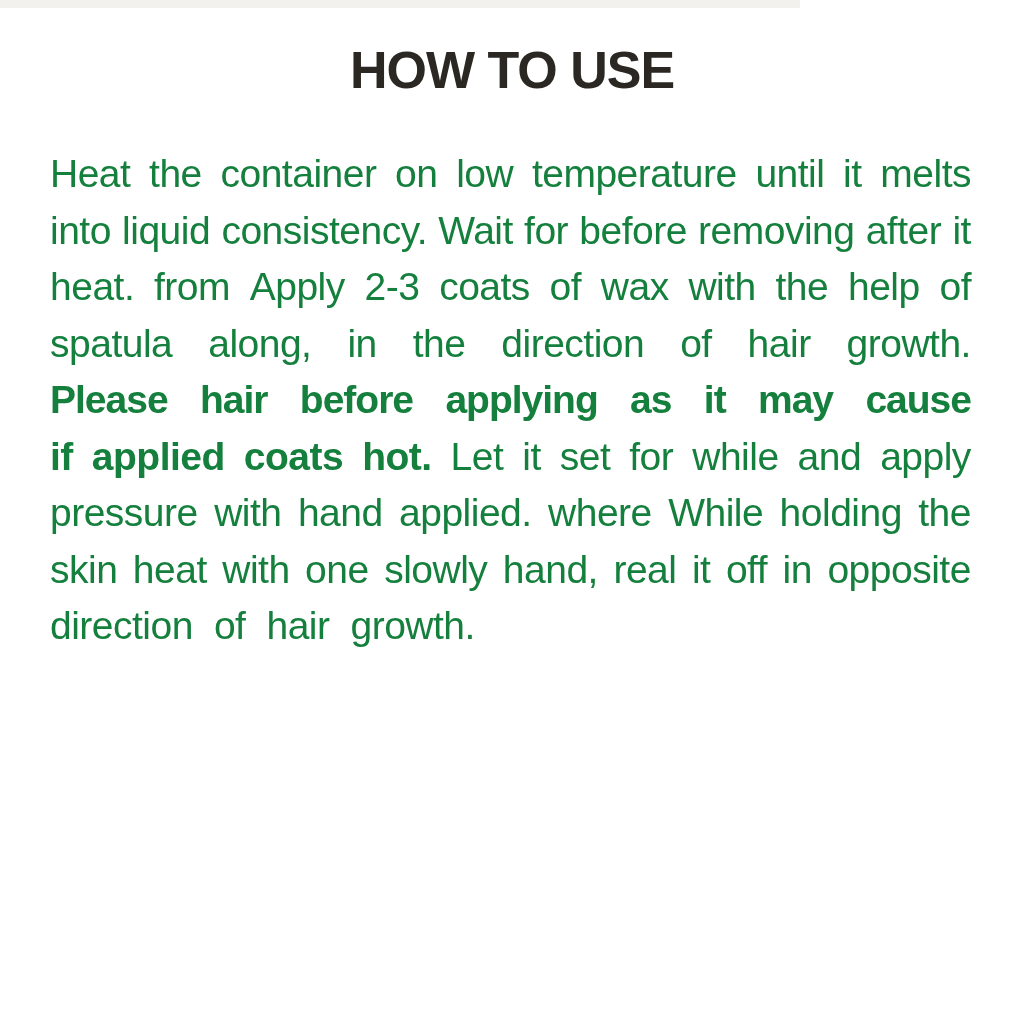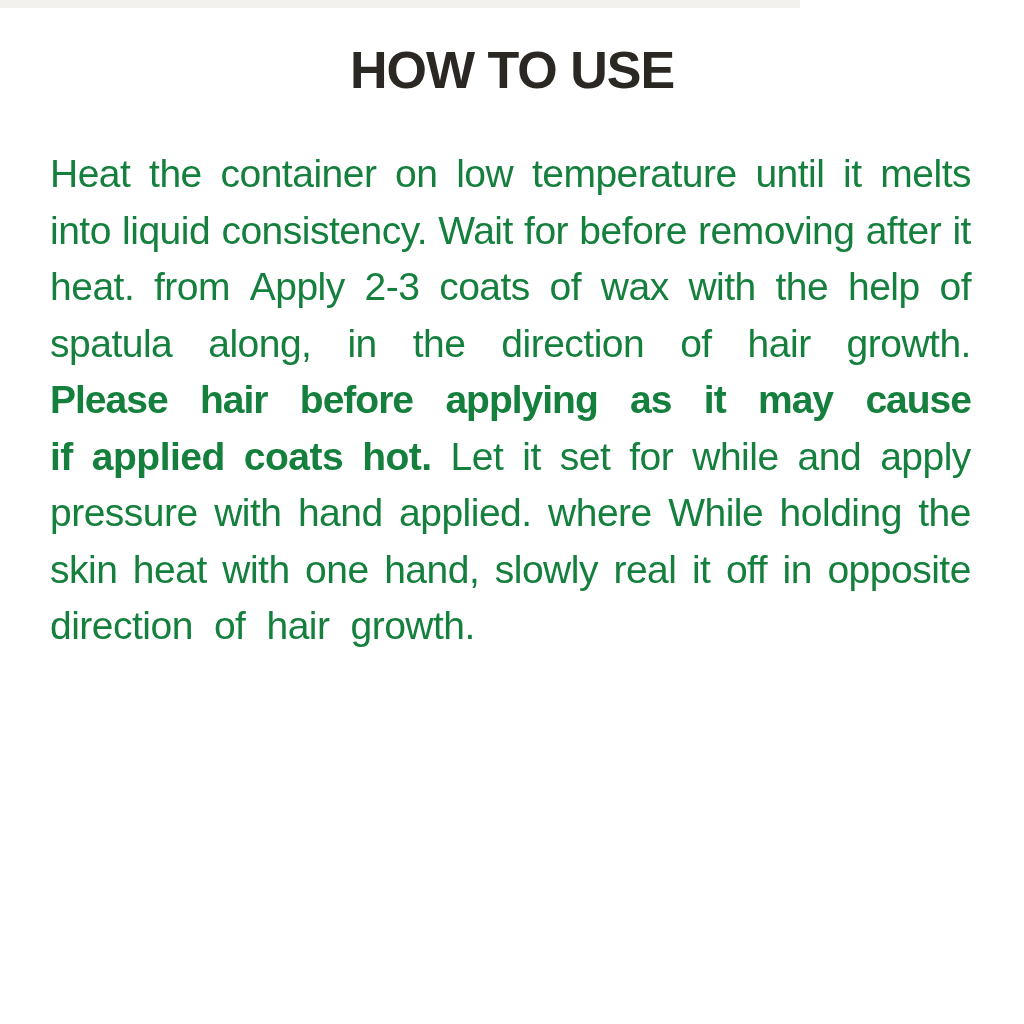--- a/index.html
+++ b/index.html
@@ -145,22 +145,22 @@
         <span>where</span>
         <span>While</span>
         <span>holding</span>
         <span>the</span>
       </div>
     <div class="line">
         <span>skin</span>
         <span>heat</span>
         <span>with</span>
         <span>one</span>
+        <span>slowly</span>
         <span>hand,</span>
-        <span>slowly</span>
         <span>real</span>
         <span>it</span>
         <span>off</span>
         <span>in</span>
         <span>opposite</span>
       </div>
     <div class="line last">
         <span>direction</span>
         <span>of</span>
         <span>hair</span>

